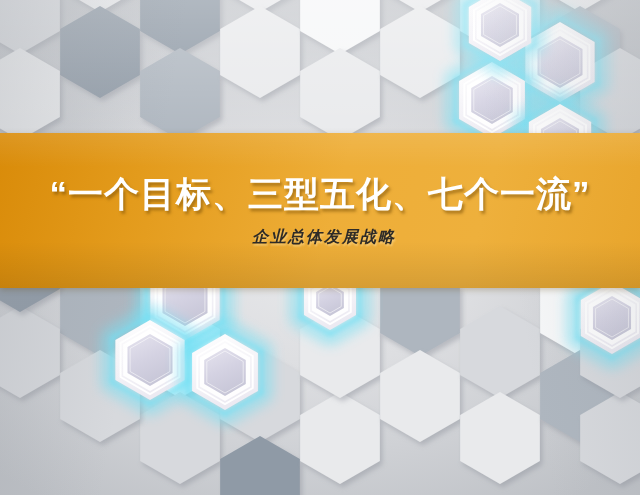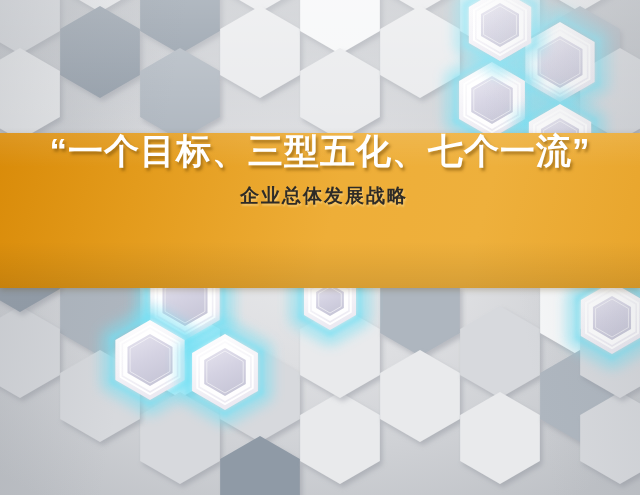--- a/index.html
+++ b/index.html
@@ -45,41 +45,42 @@
     top: 133px;
     width: 640px;
     height: 155px;
     background:
       linear-gradient(180deg, rgba(255,255,255,0.10) 0%, rgba(255,255,255,0.00) 22%, rgba(0,0,0,0.00) 70%, rgba(0,0,0,0.10) 100%),
       linear-gradient(105deg, #d98b09 0%, #e39b1c 22%, #eeae38 52%, #eeb03c 74%, #e8a52c 100%);
     box-shadow: 0 2px 6px rgba(90,70,20,0.28);
     display: flex;
     flex-direction: column;
     align-items: center;
-    justify-content: flex-start;
+    justify-content: center;
   }
   .banner-title {
     color: #ffffff;
     font-size: 35px;
     font-weight: 700;
     letter-spacing: 1px;
     line-height: 1;
     white-space: nowrap;
     text-shadow: 2px 3px 3px rgba(120,78,8,0.55);
     margin: 0 0 6px 0;
   }
   .banner-subtitle {
     color: #2e2b27;
-    font-size: 19px;
+    font-size: 16px;
     font-weight: 700;
     letter-spacing: 2px;
     line-height: 1;
     white-space: nowrap;
     text-shadow: 1px 2px 2px rgba(255,225,160,0.55);
     margin: 12px 0 0 8px;
+    font-style: italic;
   }
 </style>
 </head>
 <body>
 
 <div id="slide">
 
   <div class="bg-base"></div>
 
   <div class="hex-layer">

